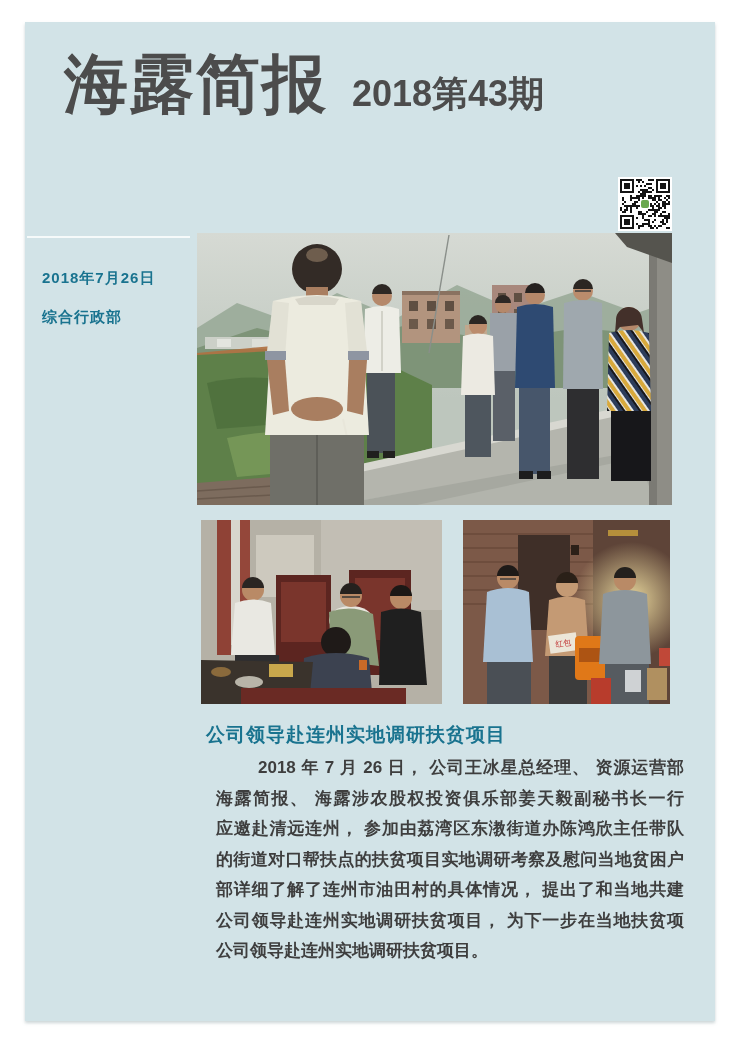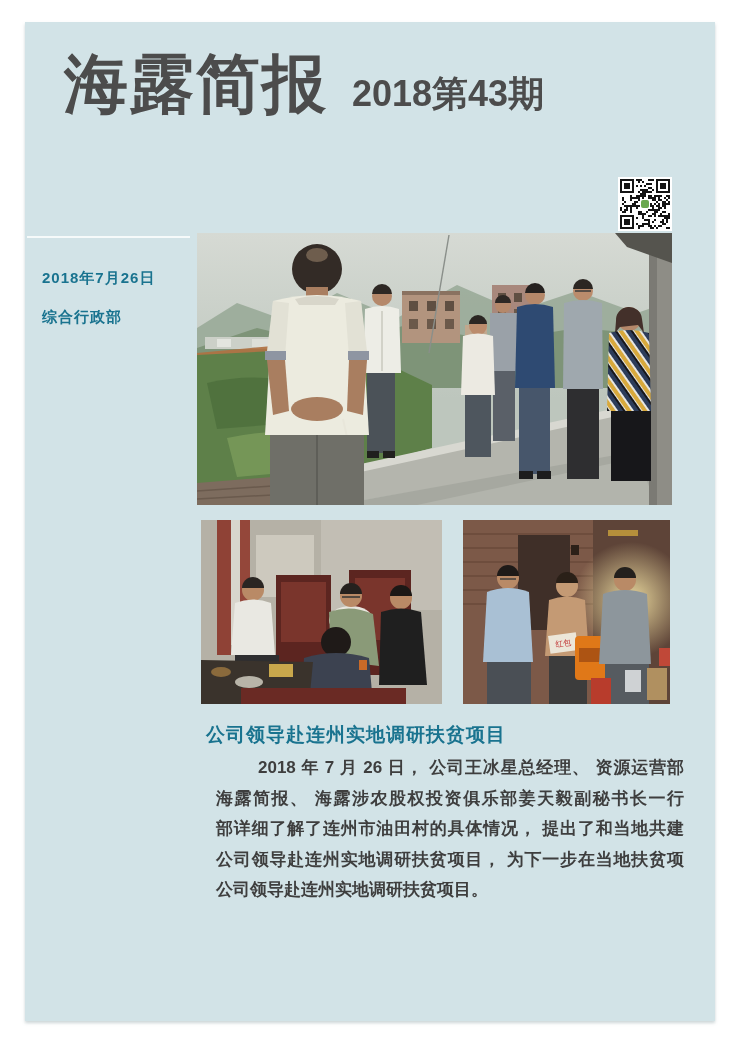--- a/index.html
+++ b/index.html
@@ -553,18 +553,20 @@
       <rect x="184" y="148" width="20" height="32" fill="#b09060"></rect>
       <rect x="196" y="128" width="11" height="18" fill="#c04838"></rect>
     </svg>
   </figure>
 
   <h2 class="article-heading">公司领导赴连州实地调研扶贫项目</h2>
 
   <div class="article-body">
     <div class="pline indent">2018 年 7 月 26 日， 公司王冰星总经理、 资源运营部</div>
     <div class="pline">海露简报、 海露涉农股权投资俱乐部姜天毅副秘书长一行</div>
+    <div class="pline">应邀赴清远连州， 参加由荔湾区东漖街道办陈鸿欣主任带队</div>
+    <div class="pline">的街道对口帮扶点的扶贫项目实地调研考察及慰问当地贫困户</div>
     <div class="pline">部详细了解了连州市油田村的具体情况， 提出了和当地共建</div>
     <div class="pline">公司领导赴连州实地调研扶贫项目， 为下一步在当地扶贫项</div>
     <div class="pline last">公司领导赴连州实地调研扶贫项目。</div>
   </div>
 
 </div>
 
 </body></html>

